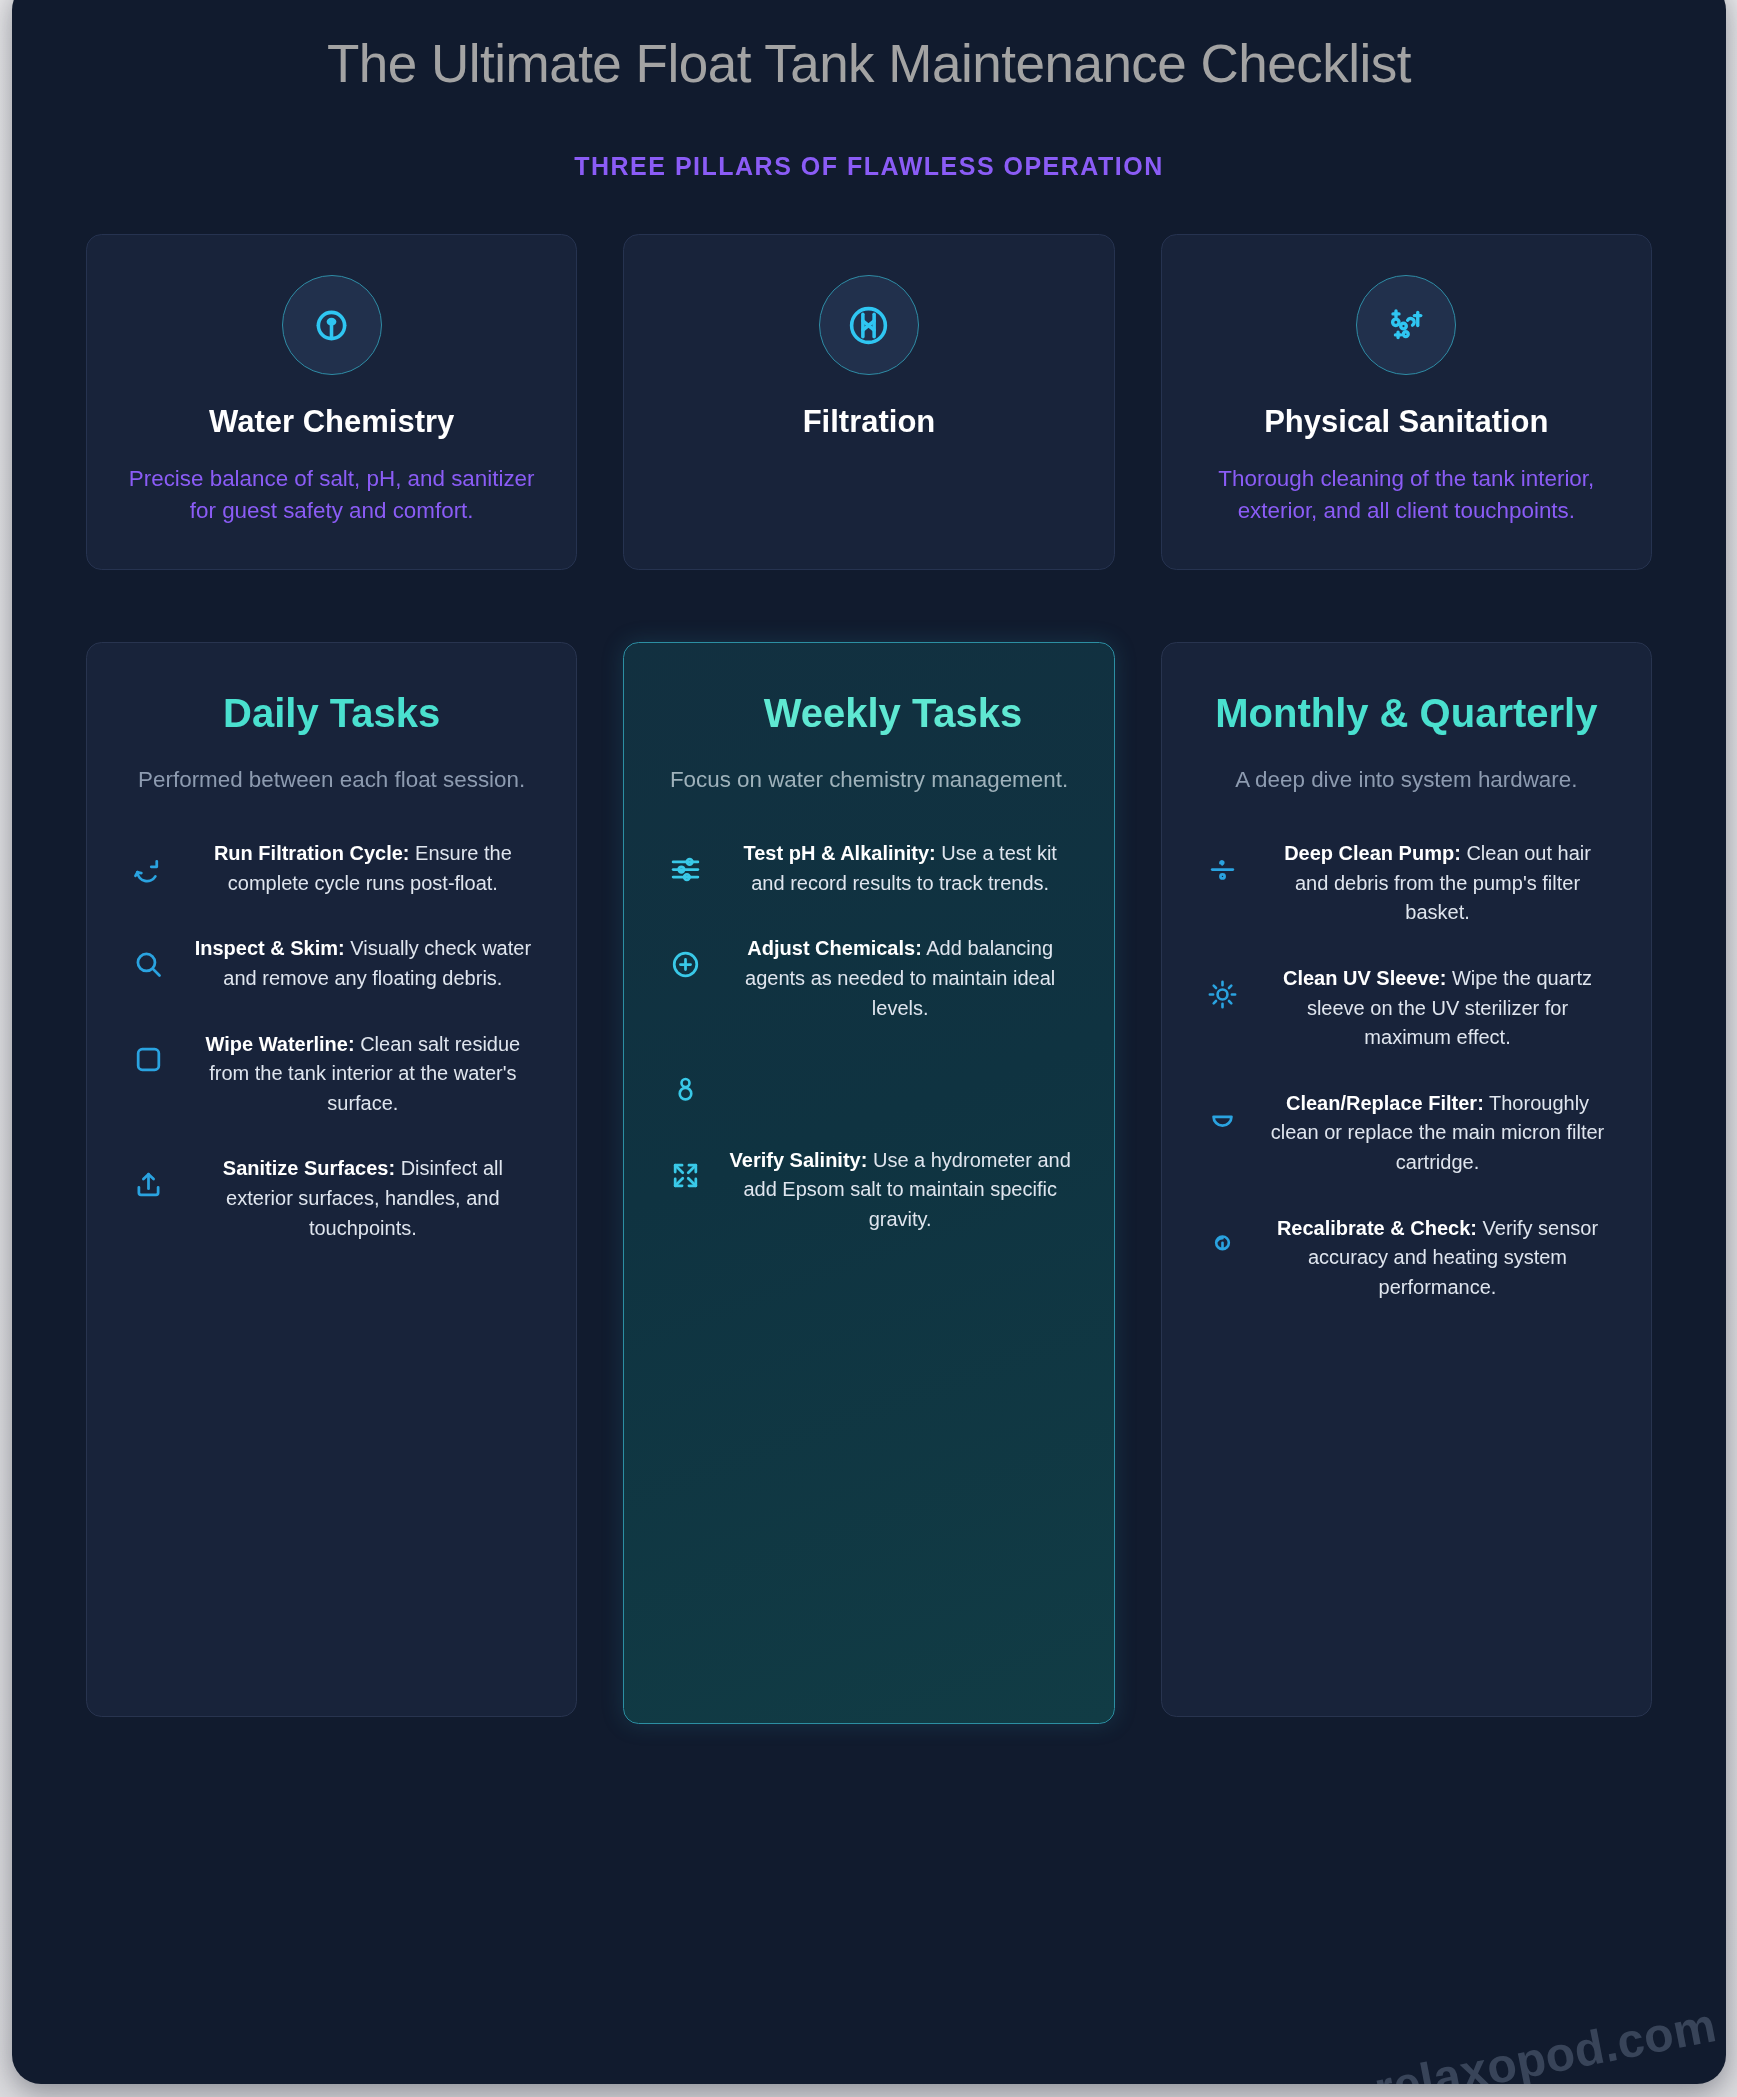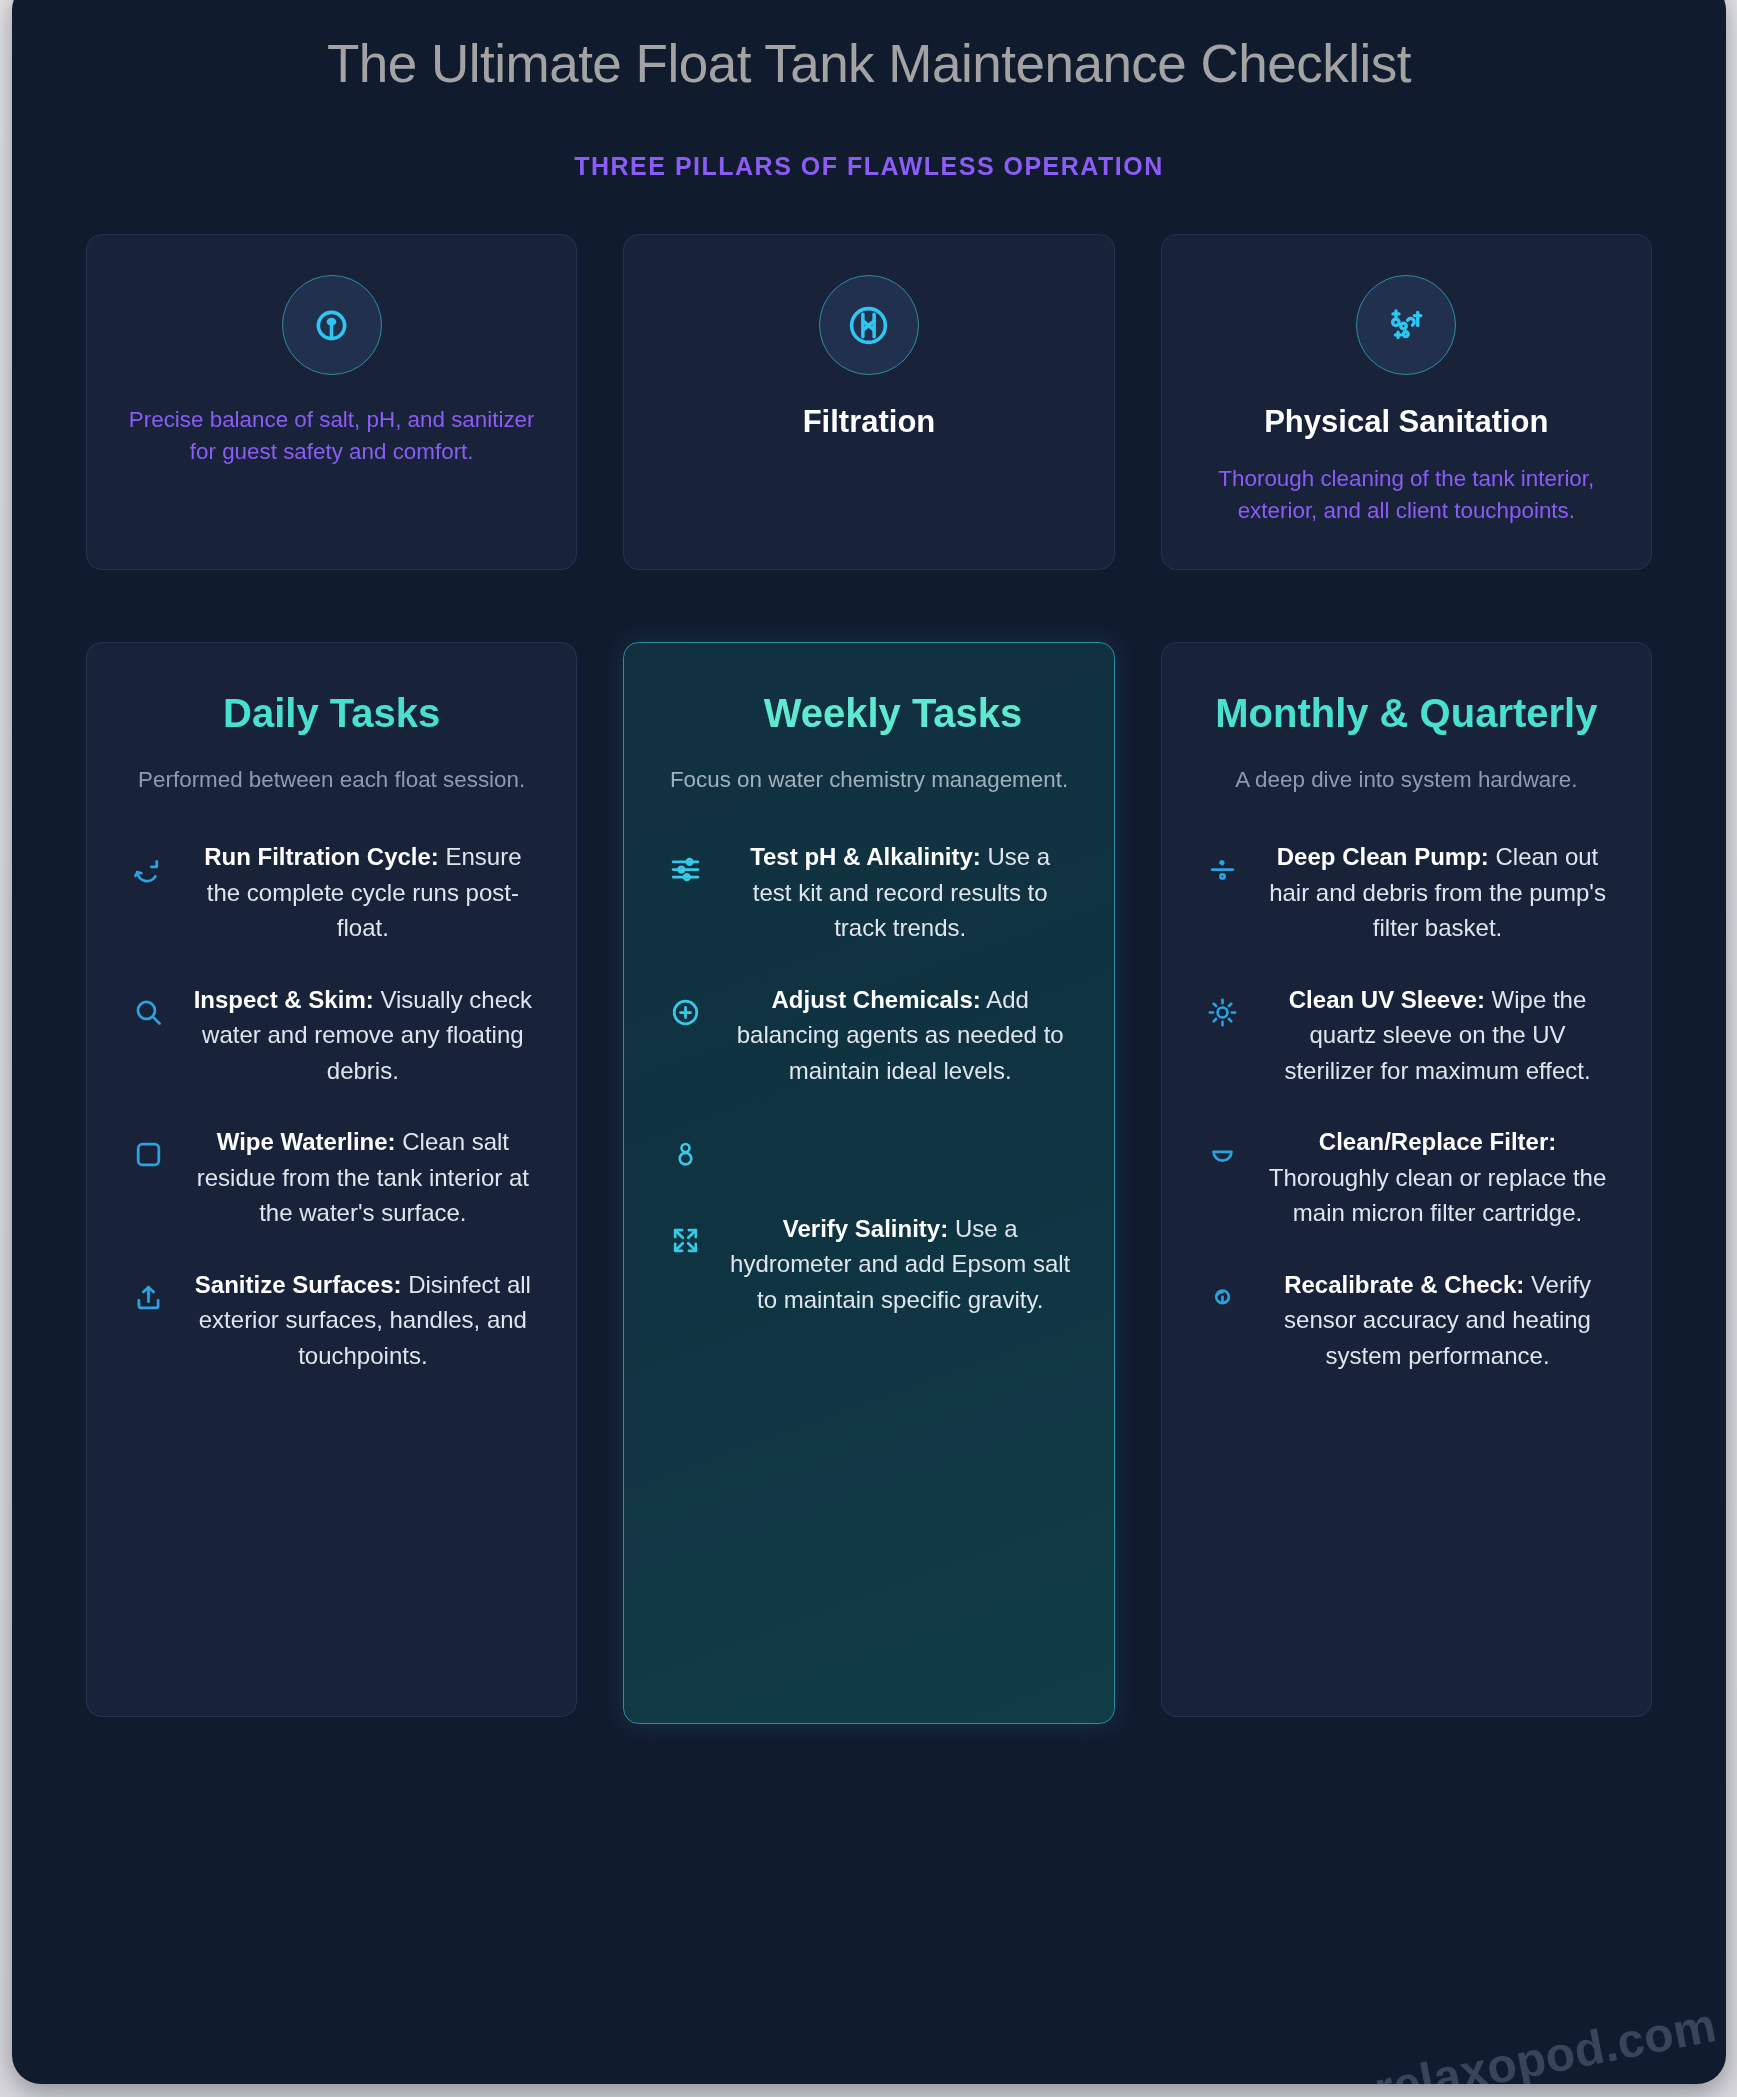--- a/index.html
+++ b/index.html
@@ -170,21 +170,21 @@
     width: 40px;
     height: 40px;
     margin-top: 10.3px;
     display: flex;
     align-items: center;
     justify-content: center;
   }
   .task-icon svg { width: 33px; height: 33px; display: block; }
 
   .task-text {
-    font-size: 24px;
+    font-size: 20px;
     line-height: 1.48;
     color: #dfe5ee;
     flex: 1;
   }
   .task-text b { color: #ffffff; font-weight: 700; }
 
   
   .watermark {
     position: absolute;
     right: 5.2px;
@@ -213,20 +213,21 @@
 
       <div class="pillar">
         <div class="pillar-icon-wrap">
           <svg viewBox="0 0 24 24" fill="none" stroke="#2fc6f2" stroke-width="1.9" stroke-linecap="round" stroke-linejoin="round">
             <path d="M5 12a7 7 0 0 0 14 0"></path>
             <path d="M5 12a7 7 0 0 1 14 0"></path>
             <path d="M12 12v6"></path>
             <ellipse cx="12" cy="10" rx="2.6" ry="2.1" fill="#2fc6f2" stroke="none"></ellipse>
           </svg>
         </div>
+        <div class="pillar-title">Water Chemistry</div>
         <div class="pillar-desc">Precise balance of salt, pH, and sanitizer for guest safety and comfort.</div>
       </div>
 
       <div class="pillar">
         <div class="pillar-icon-wrap">
           <svg viewBox="0 0 24 24" fill="none" stroke="#2fc6f2" stroke-width="1.9" stroke-linecap="round" stroke-linejoin="round">
             <circle cx="12" cy="12" r="9"></circle>
             <path d="M9 6 L9 18"></path>
             <path d="M15 6 L15 18"></path>
             <path d="M9 9.5 L15 14.5"></path>

